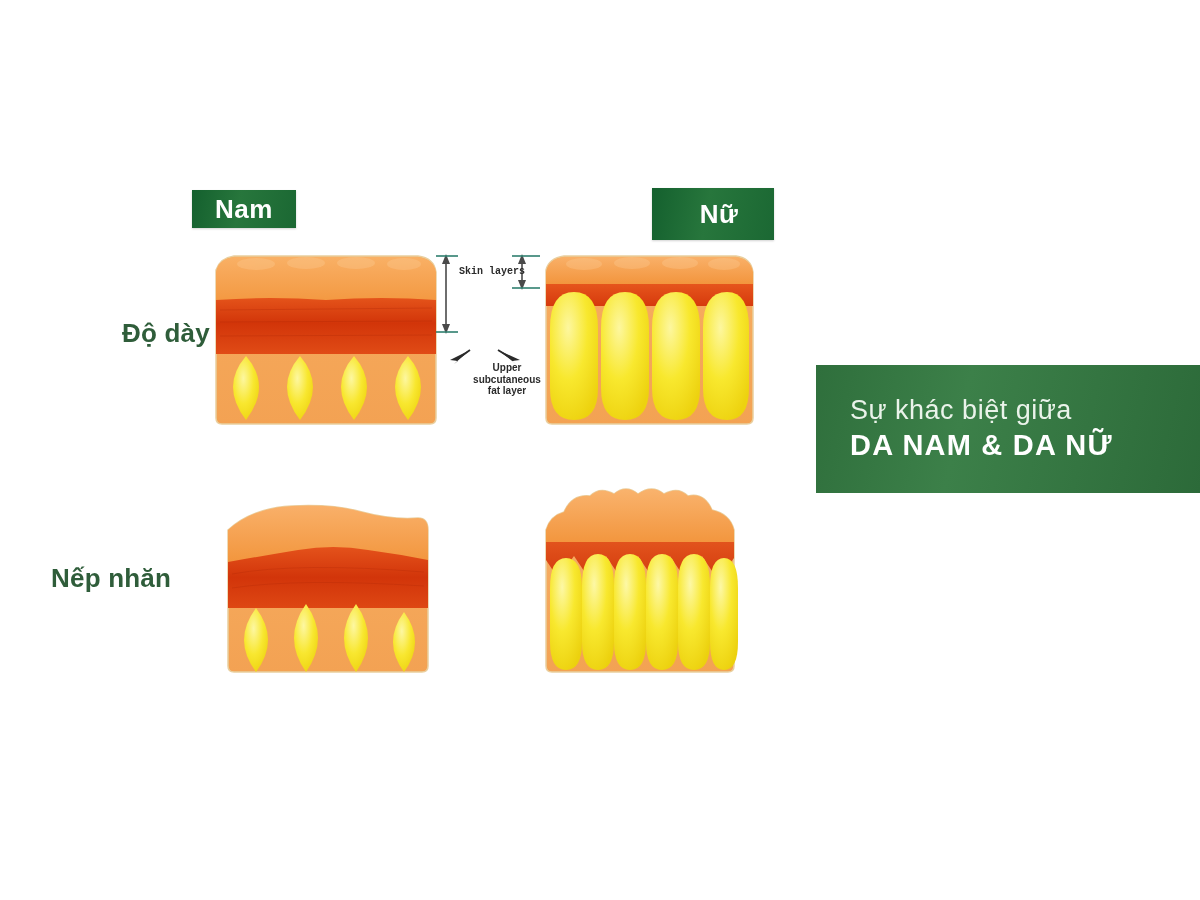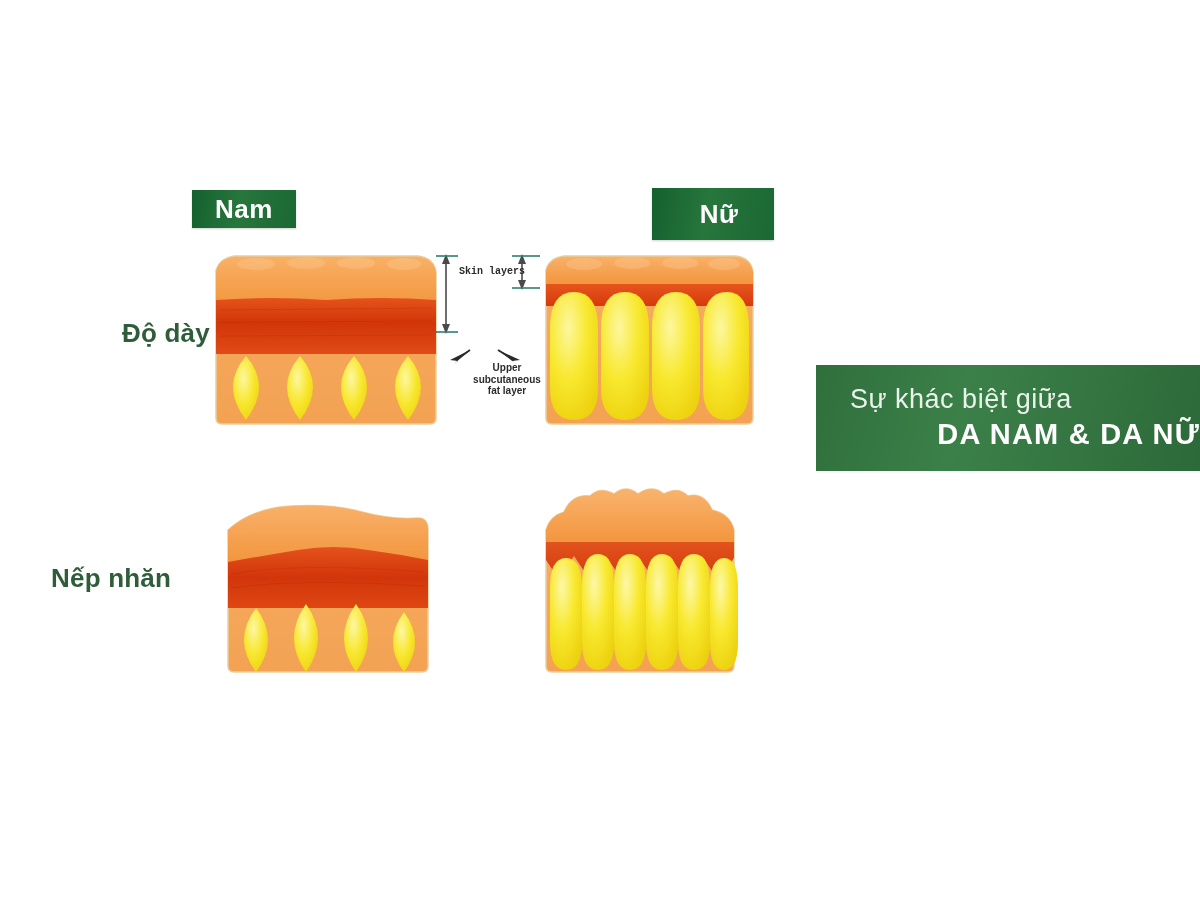--- a/index.html
+++ b/index.html
@@ -49,42 +49,41 @@
     letter-spacing: 0.2px;
     white-space: nowrap;
   }
   #label-thickness { left: 82px;  top: 318px; margin-left: 40px; }
   #label-wrinkles  { left: 51px;  top: 563px; }
 
   
   #title-panel {
     position: absolute;
     left: 816px; top: 365px;
-    width: 384px; height: 106px;
+    width: 384px; height: 128px;
     background: linear-gradient(103deg, #2f6f3c 0%, #3c8049 38%, #2c6a39 100%);
     display: flex;
     flex-direction: column;
     justify-content: center;
     padding-left: 34px;
     box-sizing: border-box;
   }
   #title-line1 {
     color: #eaf3ea;
     font-size: 27px;
     letter-spacing: 0.5px;
     line-height: 1.15;
   }
   #title-line2 {
     color: #ffffff;
     font-size: 29px;
     font-weight: bold;
     letter-spacing: 1.2px;
     line-height: 1.2;
     margin-top: 2px;
-    text-align: right;
   }
 
   
   .anno {
     position: absolute;
     color: #2b2b2b;
     font-size: 10px;
     line-height: 1.15;
     text-align: center;
     white-space: pre-line;

